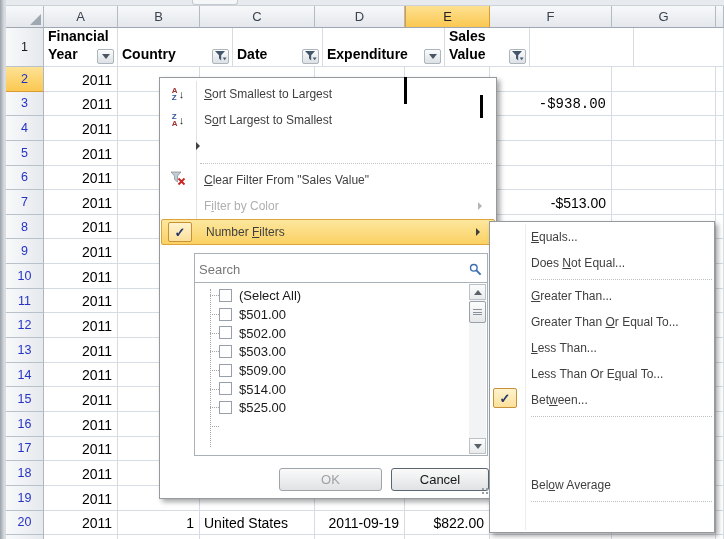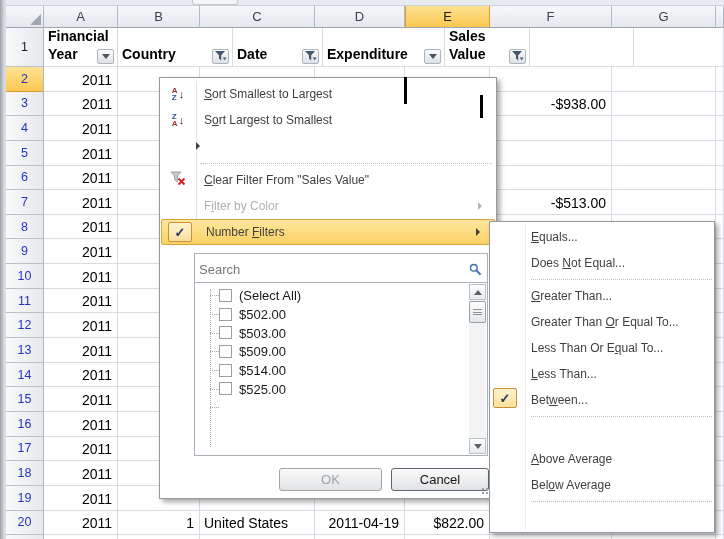--- a/index.html
+++ b/index.html
@@ -173,21 +173,21 @@
         </div>
         <div class="grow" style="height: 24.65px;">
           <div class="c rn" style="width: 38px;">3</div>
           <div class="c" style="width: 74px;">
             <div class="cell-txt">2011</div>
           </div>
           <div class="c" style="width: 82px;"></div>
           <div class="c" style="width: 115px;"></div>
           <div class="c" style="width: 90px;"></div>
           <div class="c" style="width: 85px;"></div>
-          <div class="c" style="width: 122px;">
+          <div class="c" style="width: 122px; font-family: Liberation Mono, monospace;">
             <div class="cell-txt">-$938.00</div>
           </div>
           <div class="c" style="width: 104px;"></div>
           <div class="c" style="flex: 1 1 0%; width: auto;"></div>
         </div>
         <div class="grow" style="height: 24.65px;">
           <div class="c rn" style="width: 38px;">4</div>
           <div class="c" style="width: 74px;">
             <div class="cell-txt">2011</div>
           </div>
@@ -401,21 +401,21 @@
           <div class="c" style="width: 74px;">
             <div class="cell-txt">2011</div>
           </div>
           <div class="c" style="width: 82px;">
             <div class="cell-txt">1</div>
           </div>
           <div class="c" style="width: 115px;">
             <div class="cell-txt left">United States</div>
           </div>
           <div class="c" style="width: 90px;">
-            <div class="cell-txt">2011-04-19</div>
+            <div class="cell-txt">2011-09-19</div>
           </div>
           <div class="c" style="width: 85px;">
             <div class="cell-txt">$822.00</div>
           </div>
           <div class="c" style="width: 122px;"></div>
           <div class="c" style="width: 104px;"></div>
           <div class="c" style="flex: 1 1 0%; width: auto;"></div>
         </div>
         <div class="grow" style="height: 8px;">
           <div class="c rn" style="width: 38px;"></div>
@@ -499,20 +499,24 @@
     </div>
     <div class="listbox">
       <div class="treeline"></div>
       <div class="list-inner" id="list-values">
           <div class="lv">
             <span class="cb"></span>
             <span class="lvt">(Select All)</span>
           </div>
           <div class="lv">
             <span class="cb"></span>
+            <span class="lvt">$501.00</span>
+          </div>
+          <div class="lv">
+            <span class="cb"></span>
             <span class="lvt">$502.00</span>
           </div>
           <div class="lv">
             <span class="cb"></span>
             <span class="lvt">$503.00</span>
           </div>
           <div class="lv">
             <span class="cb"></span>
             <span class="lvt">$509.00</span>
           </div>
@@ -558,39 +562,38 @@
         <div class="smi">
           <div class="sgut"></div>
           <span class="lbl"><u>G</u>reater Than...</span>
         </div>
         <div class="smi">
           <div class="sgut"></div>
           <span class="lbl">Greater Than <u>O</u>r Equal To...</span>
         </div>
         <div class="smi">
           <div class="sgut"></div>
+          <span class="lbl"><u>L</u>ess Than...</span>
+        </div>
+        <div class="smi">
+          <div class="sgut"></div>
           <span class="lbl">Less Than Or E<u>q</u>ual To...</span>
-        </div>
-        <div class="smi">
-          <div class="sgut"></div>
-          <span class="lbl"><u>L</u>ess Than...</span>
         </div>
         <div class="smi">
           <div class="sgut">
             <div class="ckbox">✓</div>
           </div>
           <span class="lbl">Bet<u>w</u>een...</span>
         </div>
         <div class="ssep"></div>
         <div class="smi">
           <div class="sgut"></div>
         </div>
         <div class="smi">
           <div class="sgut"></div>
-          <span class="lbl"><u>A</u>bove Average</span>
         </div>
         <div class="smi">
           <div class="sgut"></div>
           <span class="lbl">Bel<u>o</u>w Average</span>
         </div>
         <div class="ssep"></div>
       </div>
   </div>
 </div>
 

